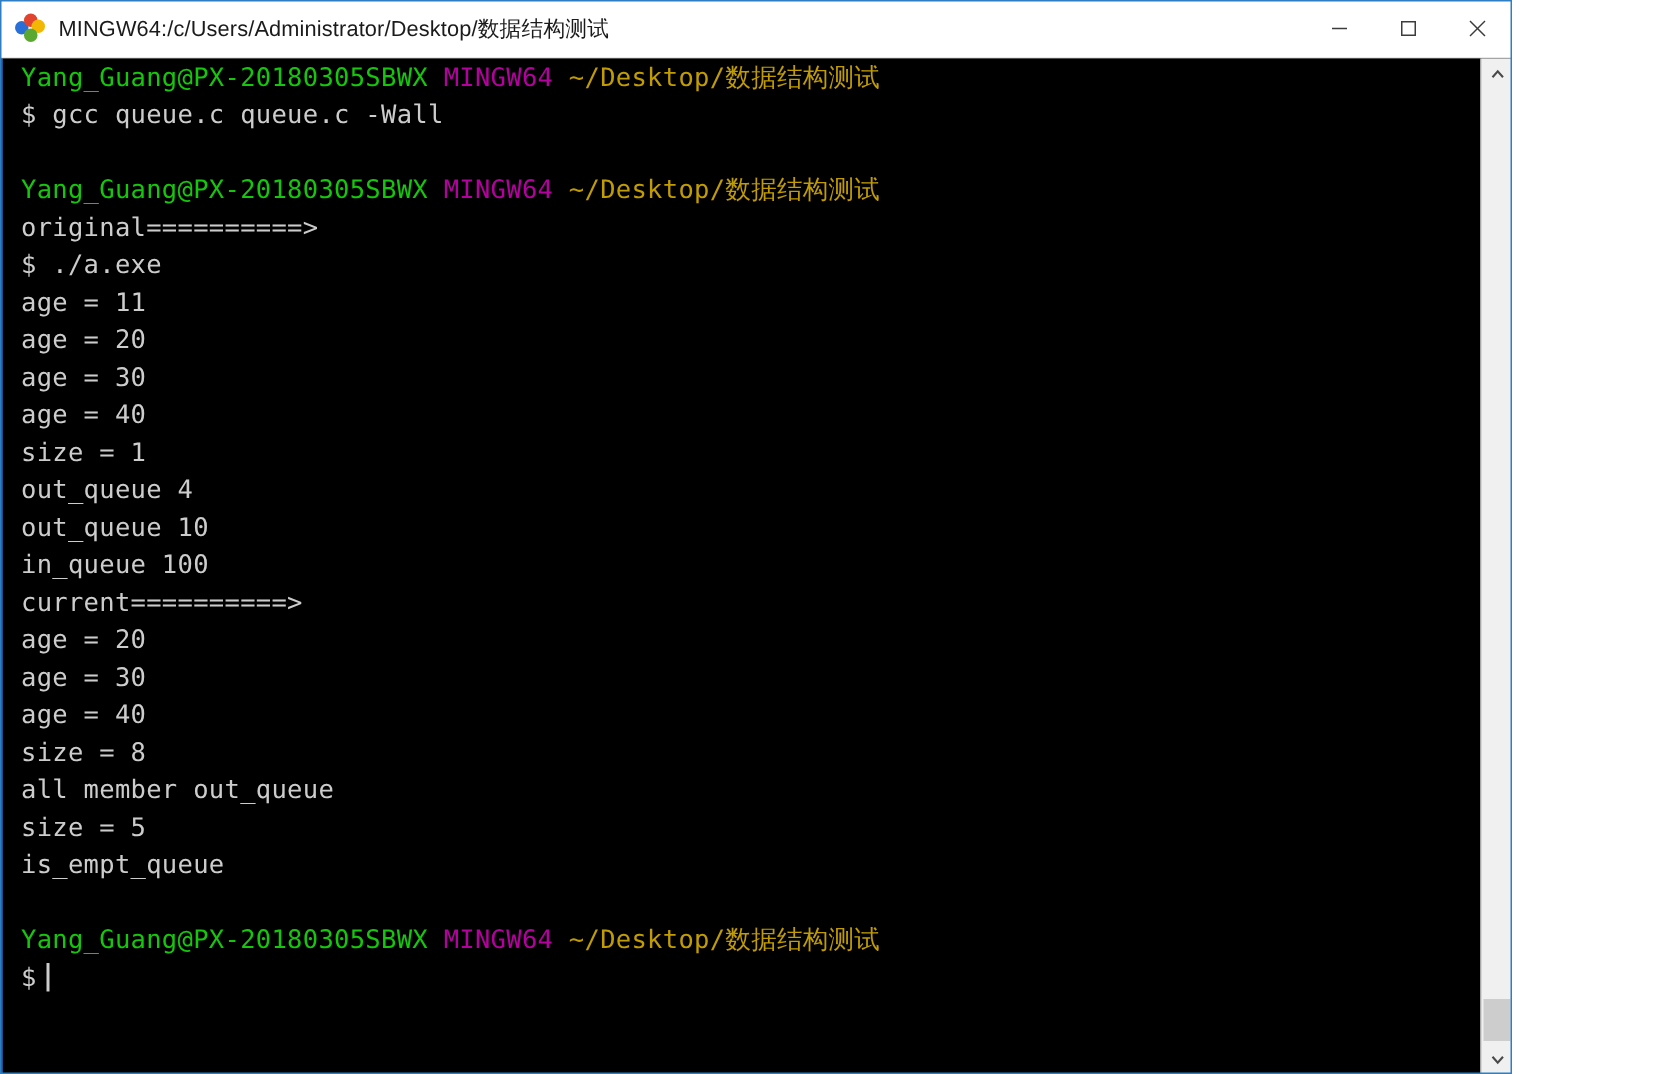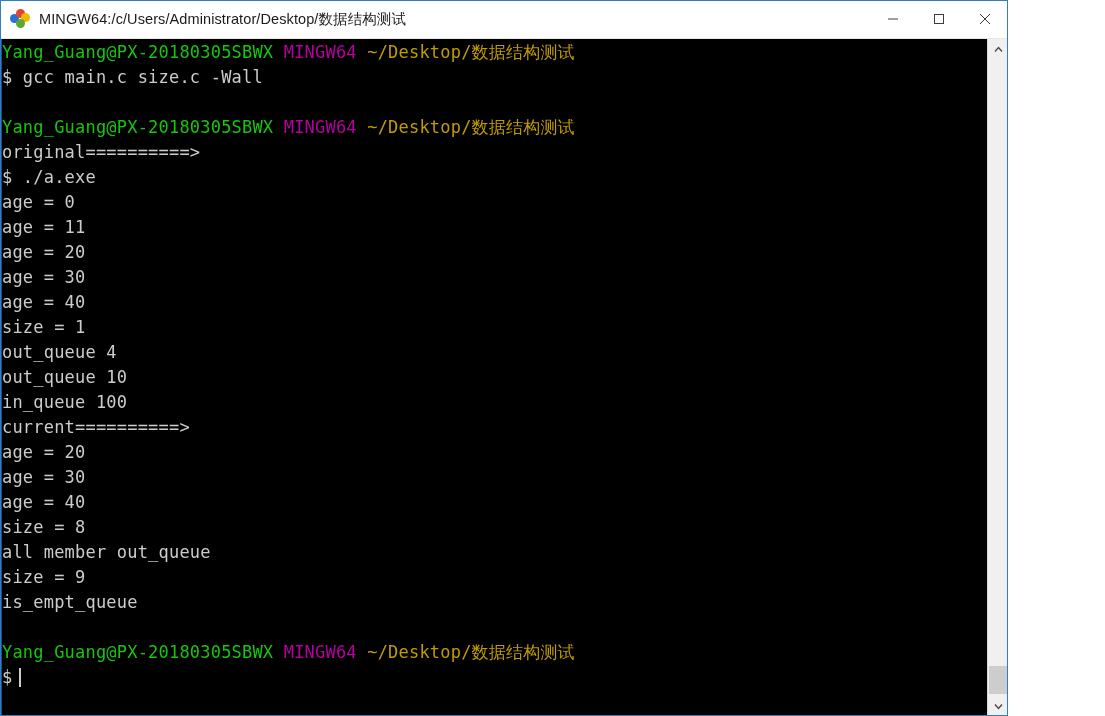--- a/index.html
+++ b/index.html
@@ -96,21 +96,21 @@
   .term-leftedge {
     width: 2px;
     background: #1a4f8a;
     flex: 0 0 2px;
   }
   .terminal {
     position: relative;
     flex: 1;
     background: #000000;
     overflow: hidden;
-    padding: 1px 0 0 0;
+    padding: 1px 0 0 12px;
     box-sizing: border-box;
   }
 
   .line {
     font-family: "DejaVu Sans Mono", monospace;
     font-size: 17px;
     line-height: 25px;
     height: 25px;
     white-space: pre;
     color: #cccccc;
@@ -206,41 +206,40 @@
         </svg>
       </button>
     </div>
   </div>
 
   <div class="term-wrap">
     <div class="term-leftedge"></div>
 
     <div class="terminal" id="terminal">
         <div class="line"><span class="c-user">Yang_Guang@PX-20180305SBWX</span><span class="c-plain"> </span><span class="c-host">MINGW64</span><span class="c-plain"> </span><span class="c-path">~/Desktop/数据结构测试</span></div>
-        <div class="line">$ gcc main.c size.c -Wall</div>
+        <div class="line">$ gcc queue.c queue.c -Wall</div>
         <div class="line blank"> </div>
         <div class="line"><span class="c-user">Yang_Guang@PX-20180305SBWX</span><span class="c-plain"> </span><span class="c-host">MINGW64</span><span class="c-plain"> </span><span class="c-path">~/Desktop/数据结构测试</span></div>
         <div class="line">original==========&gt;</div>
         <div class="line">$ ./a.exe</div>
-        <div class="line">age = 0</div>
         <div class="line">age = 11</div>
         <div class="line">age = 20</div>
         <div class="line">age = 30</div>
         <div class="line">age = 40</div>
         <div class="line">size = 1</div>
         <div class="line">out_queue 4</div>
         <div class="line">out_queue 10</div>
         <div class="line">in_queue 100</div>
         <div class="line">current==========&gt;</div>
         <div class="line">age = 20</div>
         <div class="line">age = 30</div>
         <div class="line">age = 40</div>
         <div class="line">size = 8</div>
         <div class="line">all member out_queue</div>
-        <div class="line">size = 9</div>
+        <div class="line">size = 5</div>
         <div class="line">is_empt_queue</div>
         <div class="line blank"> </div>
         <div class="line"><span class="c-user">Yang_Guang@PX-20180305SBWX</span><span class="c-plain"> </span><span class="c-host">MINGW64</span><span class="c-plain"> </span><span class="c-path">~/Desktop/数据结构测试</span></div>
         <div class="line"><span class="c-plain">$</span><span class="cursor"></span></div>
       </div>
 
     <div class="scrollbar">
       <div class="sb-arrow">
         <svg width="9" height="7" viewBox="0 0 9 7">
           <polyline points="1,5.5 4.5,1.5 8,5.5" fill="none" stroke="#4a4a4a" stroke-width="1.4"></polyline>

